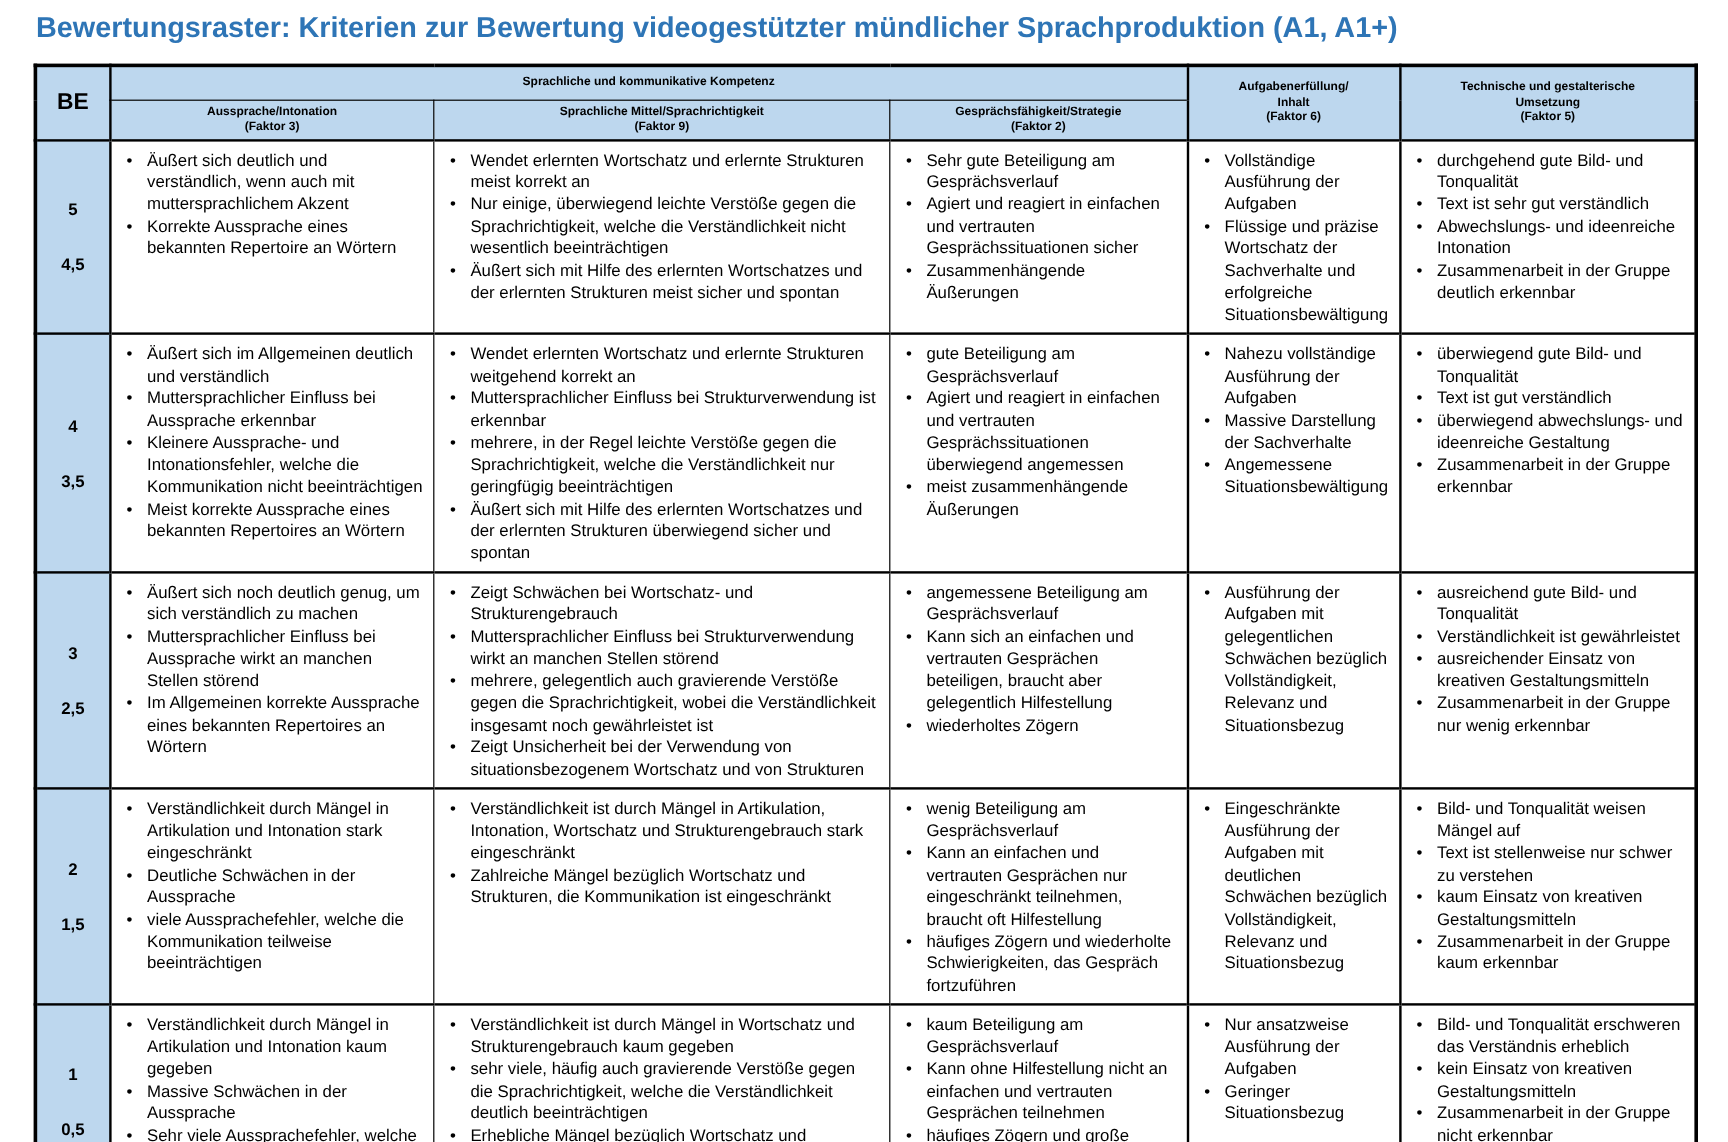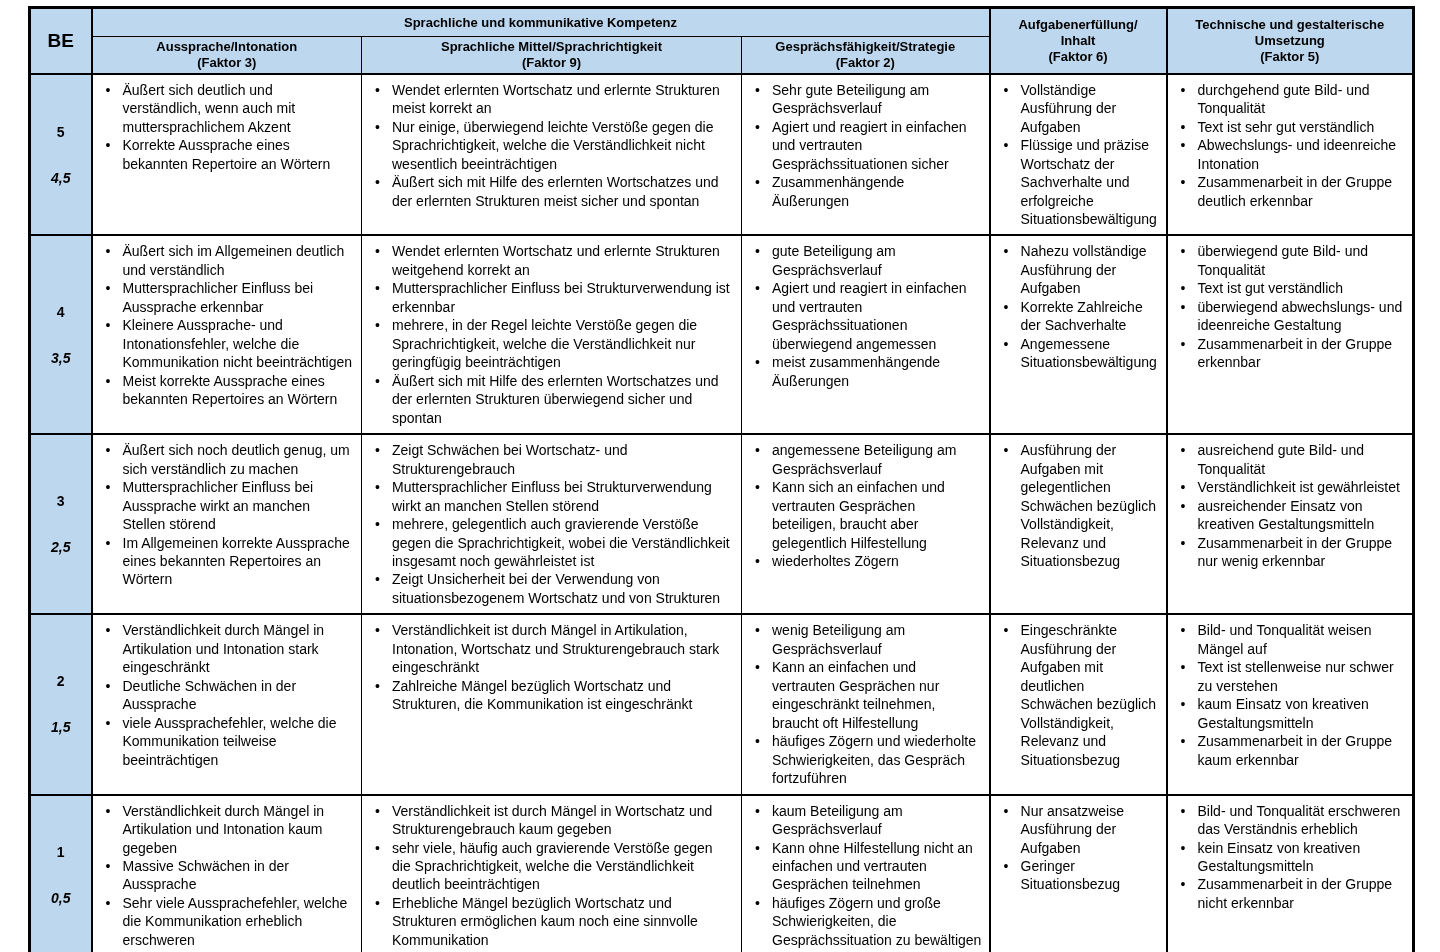--- a/index.html
+++ b/index.html
@@ -29,21 +29,21 @@
     width: 1384px;
     border: 3px solid #000;
   }
   th, td {
     border: 1.5px solid #000;
     box-sizing: border-box;
     padding: 0;
   }
   thead th {
     background: #BDD7EE;
-    font-size: 13px;
+    font-size: 10px;
     font-weight: bold;
     text-align: center;
     vertical-align: middle;
     white-space: pre-line;
     line-height: 1.22;
     padding: 2px 4px;
   }
   th.be-head { font-size: 19px; }
   thead tr:nth-child(1) { height: 29px; }
   thead tr:nth-child(2) { height: 33px; }
@@ -62,21 +62,21 @@
   #rubric-body tr:nth-child(5) { height: 143px; }
   #rubric-footer tr { height: 30px; }
 
   td.be-cell {
     background: #BDD7EE;
     text-align: center;
     vertical-align: middle;
     font-weight: bold;
     font-size: 14px;
   }
-  td.be-cell .grade + .grade { margin-top: 30px; font-style: italic; }
+  td.be-cell .grade + .grade { margin-top: 30px; }
 
   td.criteria-cell {
     vertical-align: top;
     padding: 6px 6px 6px 4px;
     font-size: 14px;
     line-height: 1.32;
   }
   ul.criteria-list {
     margin: 0;
     padding: 0;
@@ -95,20 +95,21 @@
   td.footer-text {
     text-align: center;
     vertical-align: middle;
     font-size: 13px;
   }
 </style>
 </head>
 <body>
 
 <div class="page">
+  <h1 class="page-title">Bewertungsraster: Kriterien zur Bewertung videogestützter mündlicher Sprachproduktion (A1, A1+)</h1>
 
   <table class="rubric">
     <colgroup>
       <col style="width:62px">
       <col style="width:270px">
       <col style="width:380px">
       <col style="width:248px">
       <col style="width:177px">
       <col style="width:247px">
     </colgroup>
@@ -197,21 +198,21 @@
           <td class="criteria-cell sep-r">
             <ul class="criteria-list">
               <li>gute Beteiligung am Gesprächsverlauf</li>
               <li>Agiert und reagiert in einfachen und vertrauten Gesprächssituationen überwiegend angemessen</li>
               <li>meist zusammenhängende Äußerungen</li>
             </ul>
           </td>
           <td class="criteria-cell sep-r">
             <ul class="criteria-list">
               <li>Nahezu vollständige Ausführung der Aufgaben</li>
-              <li>Korrekte Zahlreiche der Sachverhalte</li>
+              <li>Massive Darstellung der Sachverhalte</li>
               <li>Angemessene Situationsbewältigung</li>
             </ul>
           </td>
           <td class="criteria-cell">
             <ul class="criteria-list">
               <li>überwiegend gute Bild- und Tonqualität</li>
               <li>Text ist gut verständlich</li>
               <li>überwiegend abwechslungs- und ideenreiche Gestaltung</li>
               <li>Zusammenarbeit in der Gruppe erkennbar</li>
             </ul>

